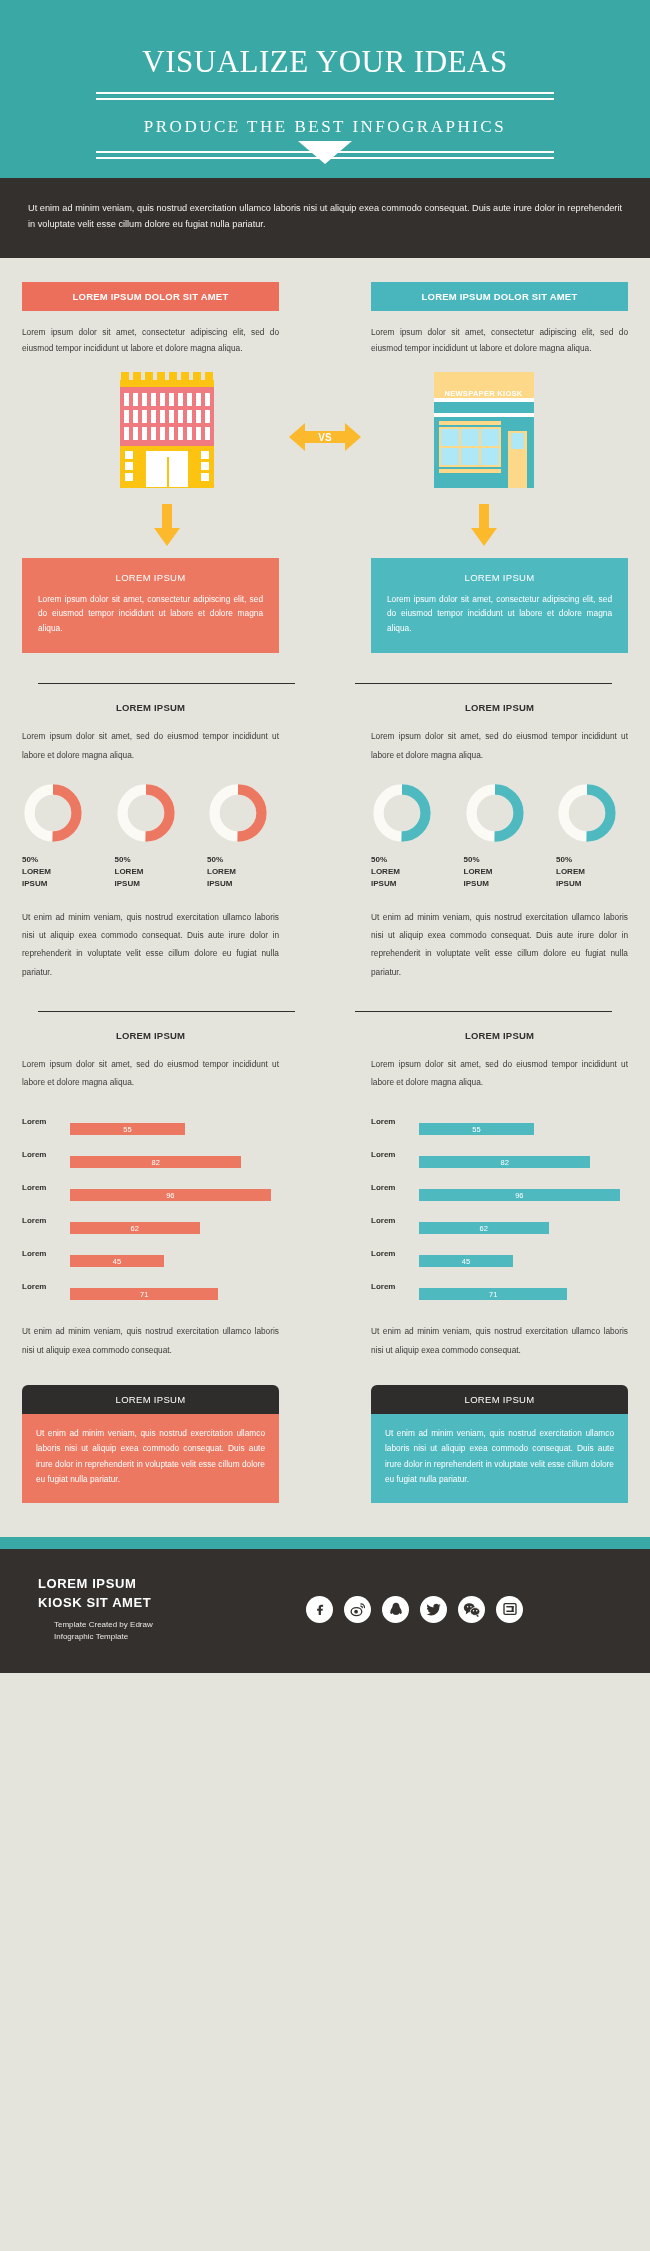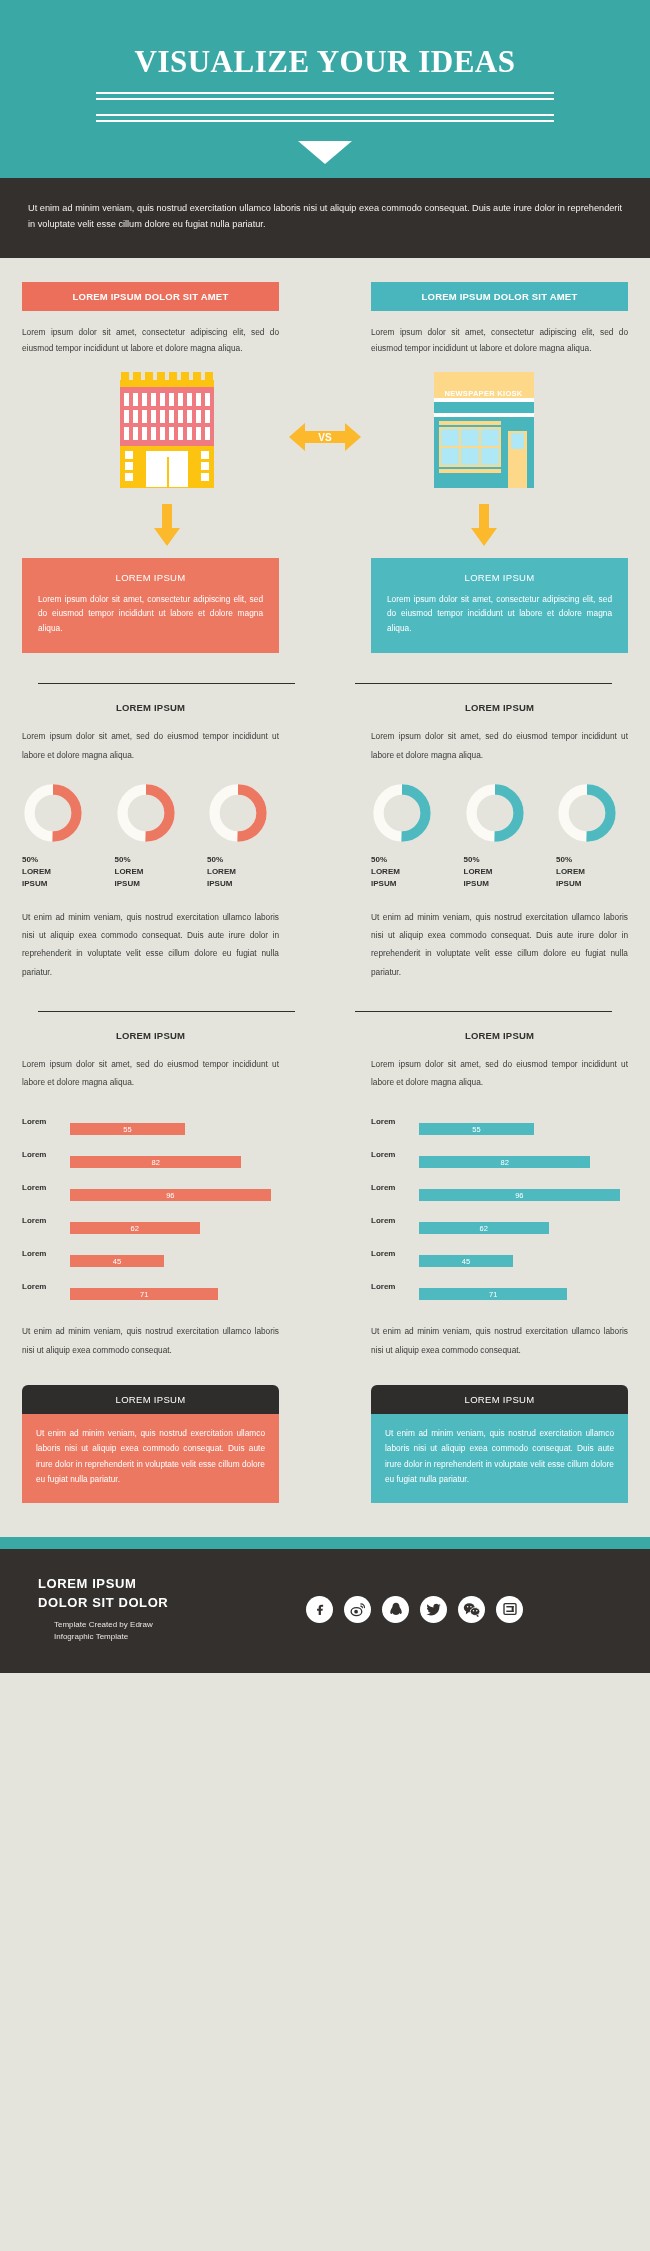--- a/index.html
+++ b/index.html
@@ -15,21 +15,21 @@
 
   
   .hero {
     background: #3aa9a6;
     padding: 46px 0 0 0;
     height: 178px;
     position: relative;
   }
   .hero-title {
     font-family: "Liberation Serif", serif;
-    font-weight: bold;
+    font-weight: normal;
     color: #ffffff;
     text-align: center;
     font-size: 31px;
     letter-spacing: 0.5px;
     line-height: 1;
   }
   .rule-double {
     width: 458px;
     margin: 15px auto 0 auto;
   }
@@ -274,20 +274,21 @@
 <body>
 
 <div class="page">
 
   <div class="hero">
     <div class="hero-title">VISUALIZE YOUR IDEAS</div>
     <div class="rule-double">
       <div class="ln"></div>
         <div class="ln"></div>
     </div>
+    <div class="hero-sub">PRODUCE  THE  BEST  INFOGRAPHICS</div>
     <div class="rule-double bottom">
       <div class="ln"></div>
         <div class="ln"></div>
     </div>
     <div class="hero-notch"></div>
   </div>
 
   <div class="intro">
     <p>Ut enim ad minim veniam, quis nostrud exercitation ullamco laboris nisi ut aliquip exea commodo consequat. Duis aute irure dolor in reprehenderit in voluptate velit esse cillum dolore eu fugiat nulla pariatur.</p>
   </div>
@@ -656,21 +657,21 @@
         <div class="tipbox-body teal">Ut enim ad minim veniam, quis nostrud exercitation ullamco laboris nisi ut aliquip exea commodo consequat. Duis aute irure dolor in reprehenderit in voluptate velit esse cillum dolore eu fugiat nulla pariatur.</div>
       </div>
     </div>
   </div>
 
   <div class="foot-rule"></div>
   <div class="footer">
     <div class="foot-left">
       <h4>
         <span>LOREM IPSUM</span><br>
-        <span>DOLOR SIT DOLOR</span>
+        <span>KIOSK SIT AMET</span>
       </h4>
       <p>
         <span>Template Created by Edraw</span><br>
         <span>Infographic Template</span>
       </p>
     </div>
     <div class="socials">
       <a class="soc">
         <svg width="16" height="16" viewBox="0 0 24 24">
             <path fill="#33302e" d="M14.5 8.5h2.2V5.6h-2.6c-2.6 0-4.1 1.5-4.1 4v2.1H7.6v3h2.4V21h3.4v-6.3h2.4l.4-3h-2.8v-1.7c0-1 .3-1.5 1.1-1.5z"></path>

